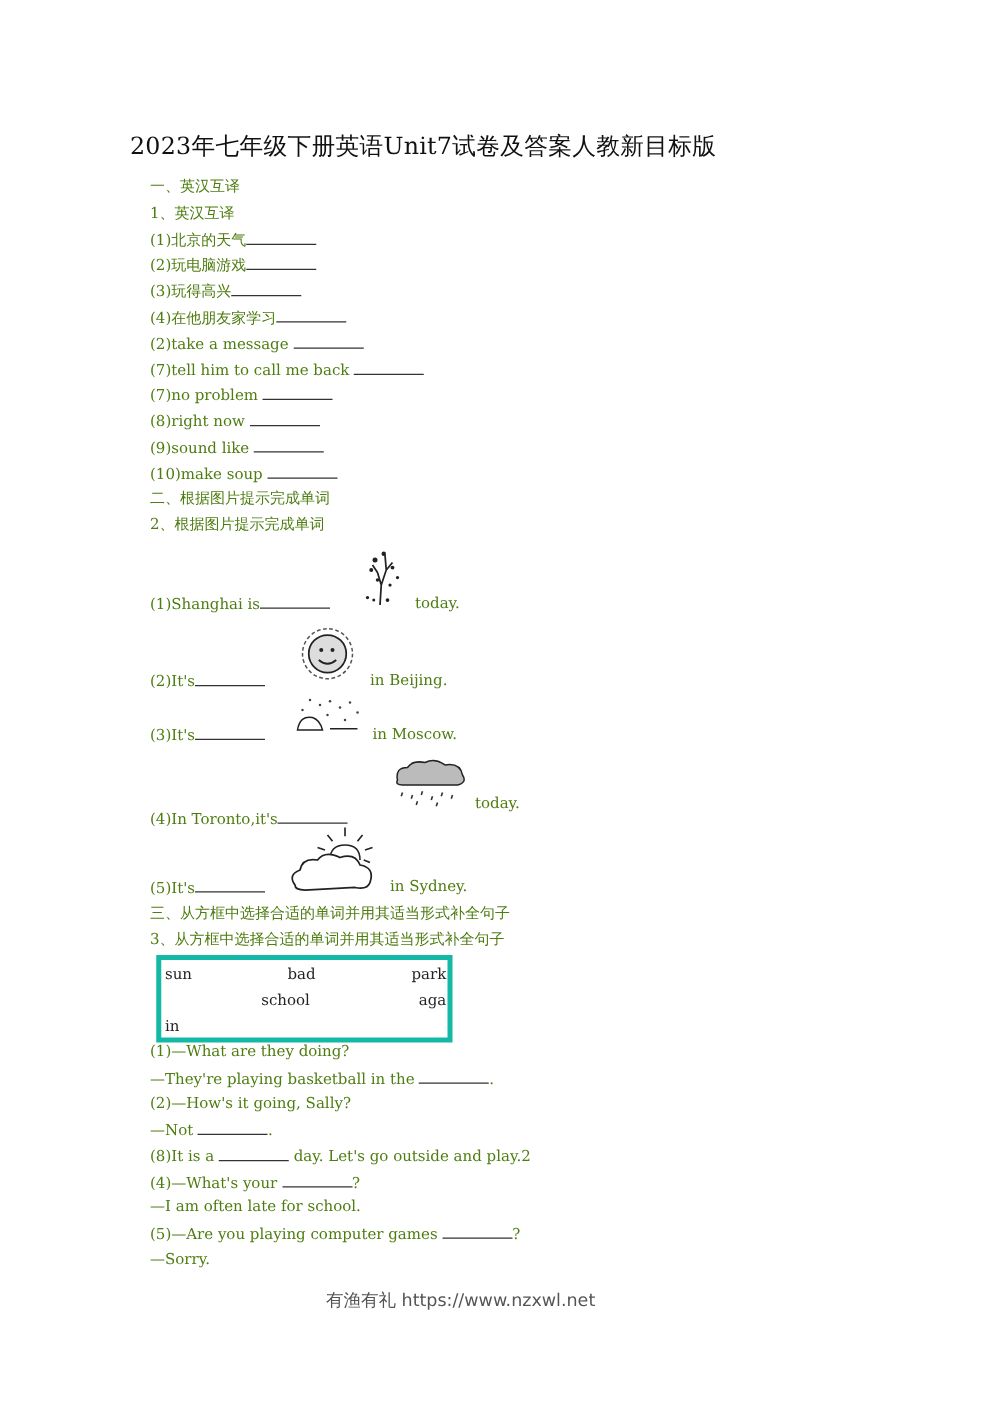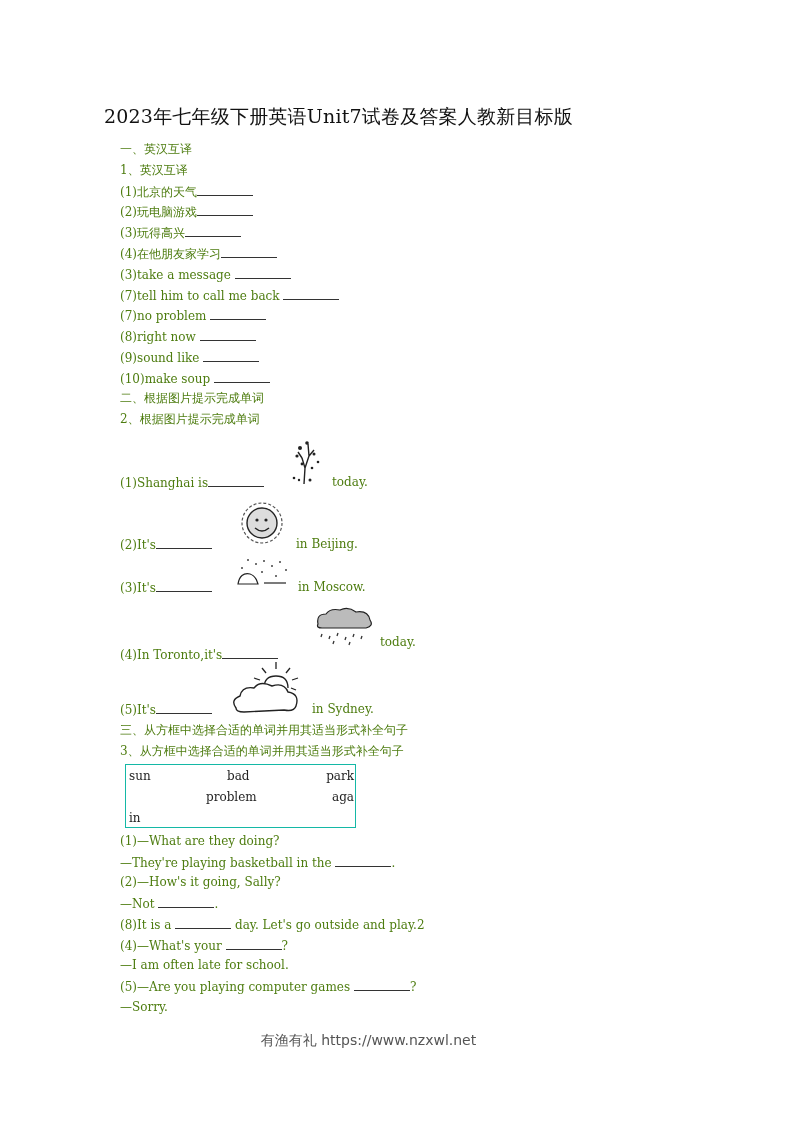--- a/index.html
+++ b/index.html
@@ -4,37 +4,37 @@
 <style>
   html, body { margin: 0; padding: 0; background: #ffffff; }
   body { width: 793px; height: 1122px; position: relative; overflow: hidden;
          font-family: "DejaVu Serif", "Liberation Serif", serif; color: #222; }
   .title { position: absolute; top: 104px; left: 0; width: 677px; text-align: center;
            font-size: 19px; color: #111; letter-spacing: 0.2px; }
   .line { position: absolute; left: 120px; font-size: 12px; line-height: 14px; white-space: pre; color: #4d7c0f; }
   .blank { display: inline-block; width: 56px; border-bottom: 1px solid #333; height: 11px; vertical-align: baseline; }
   .pic { position: absolute; }
   .wordbox { position: absolute; left: 125px; top: 764px; width: 229px; height: 62px;
-             border: 1px solid #14b8a6; font-size: 12px; }
+             border: 4px solid #14b8a6; font-size: 12px; }
   .wordbox span { position: absolute; white-space: pre; }
   .footer { position: absolute; top: 1032px; left: 0; width: 737px; text-align: center;
             font-family: "DejaVu Sans", "Liberation Sans", sans-serif; font-size: 14px; color: #555; }
 </style>
 </head>
 <body>
 
 <div class="title">2023年七年级下册英语Unit7试卷及答案人教新目标版</div>
 
 <div class="line" style="top:142px">一、英汉互译</div>
 <div class="line" style="top:163px">1、英汉互译</div>
 <div class="line" style="top:184px"><span>(1)北京的天气</span><span class="blank"></span></div>
 <div class="line" style="top:204px"><span>(2)玩电脑游戏</span><span class="blank"></span></div>
 <div class="line" style="top:225px"><span>(3)玩得高兴</span><span class="blank"></span></div>
 <div class="line" style="top:246px"><span>(4)在他朋友家学习</span><span class="blank"></span></div>
-<div class="line" style="top:267px"><span>(3)take a message </span><span class="blank"></span></div>
+<div class="line" style="top:267px"><span>(2)take a message </span><span class="blank"></span></div>
 <div class="line" style="top:288px"><span>(7)tell him to call me back </span><span class="blank"></span></div>
 <div class="line" style="top:308px"><span>(7)no problem </span><span class="blank"></span></div>
 <div class="line" style="top:329px"><span>(8)right now </span><span class="blank"></span></div>
 <div class="line" style="top:350px"><span>(9)sound like </span><span class="blank"></span></div>
 <div class="line" style="top:371px"><span>(10)make soup </span><span class="blank"></span></div>
 
 <div class="line" style="top:391px">二、根据图片提示完成单词</div>
 <div class="line" style="top:412px">2、根据图片提示完成单词</div>
 
 <div class="line" style="top:475px"><span>(1)Shanghai is</span><span class="blank"></span></div>
@@ -112,21 +112,21 @@
 </svg>
 <div class="line" style="top:702px;left:312px">in Sydney.</div>
 
 <div class="line" style="top:723px">三、从方框中选择合适的单词并用其适当形式补全句子</div>
 <div class="line" style="top:744px">3、从方框中选择合适的单词并用其适当形式补全句子</div>
 
 <div class="wordbox">
   <span style="left:3px;top:4px">sun</span>
   <span style="left:101px;top:4px">bad</span>
   <span style="right:1px;top:4px">park</span>
-  <span style="left:80px;top:25px">problem</span>
+  <span style="left:80px;top:25px">school</span>
   <span style="right:1px;top:25px">aga</span>
   <span style="left:3px;top:46px">in</span>
 </div>
 
 <div class="line" style="top:834px"><span>(1)—What are they doing?</span></div>
 <div class="line" style="top:855px"><span>—They're playing basketball in the </span><span class="blank"></span><span>.</span></div>
 <div class="line" style="top:875px"><span>(2)—How's it going, Sally?</span></div>
 <div class="line" style="top:896px"><span>—Not </span><span class="blank"></span><span>.</span></div>
 <div class="line" style="top:917px"><span>(8)It is a </span><span class="blank"></span><span> day. Let's go outside and play.2</span></div>
 <div class="line" style="top:938px"><span>(4)—What's your </span><span class="blank"></span><span>?</span></div>

